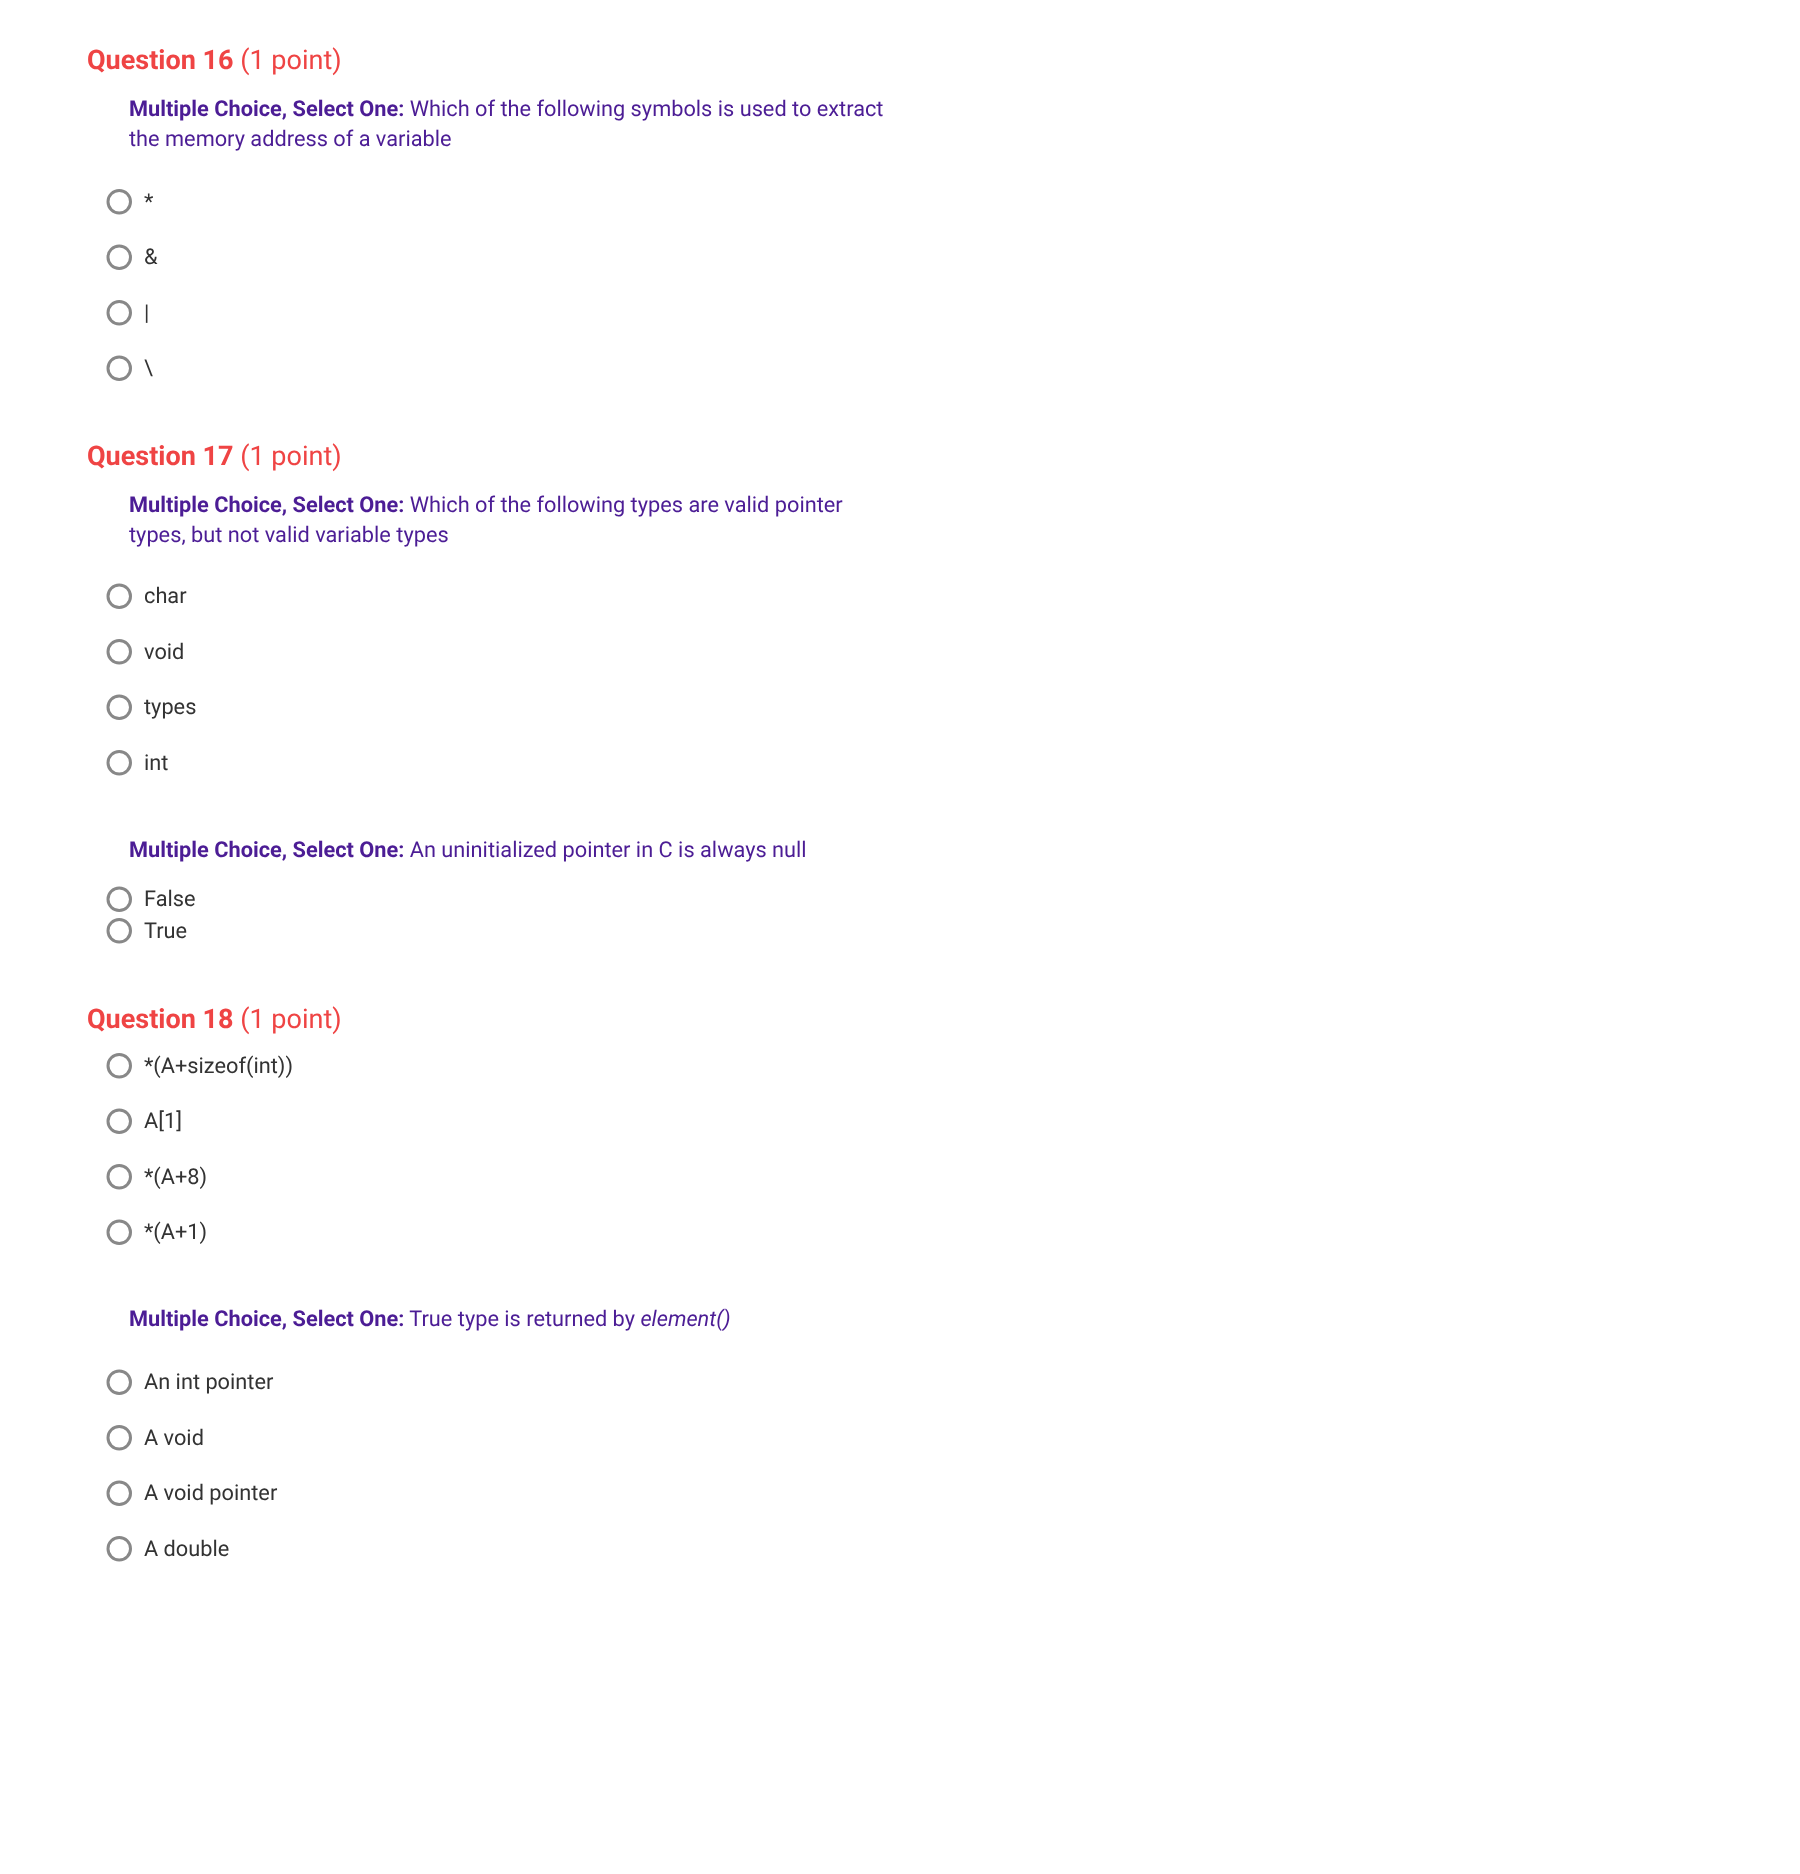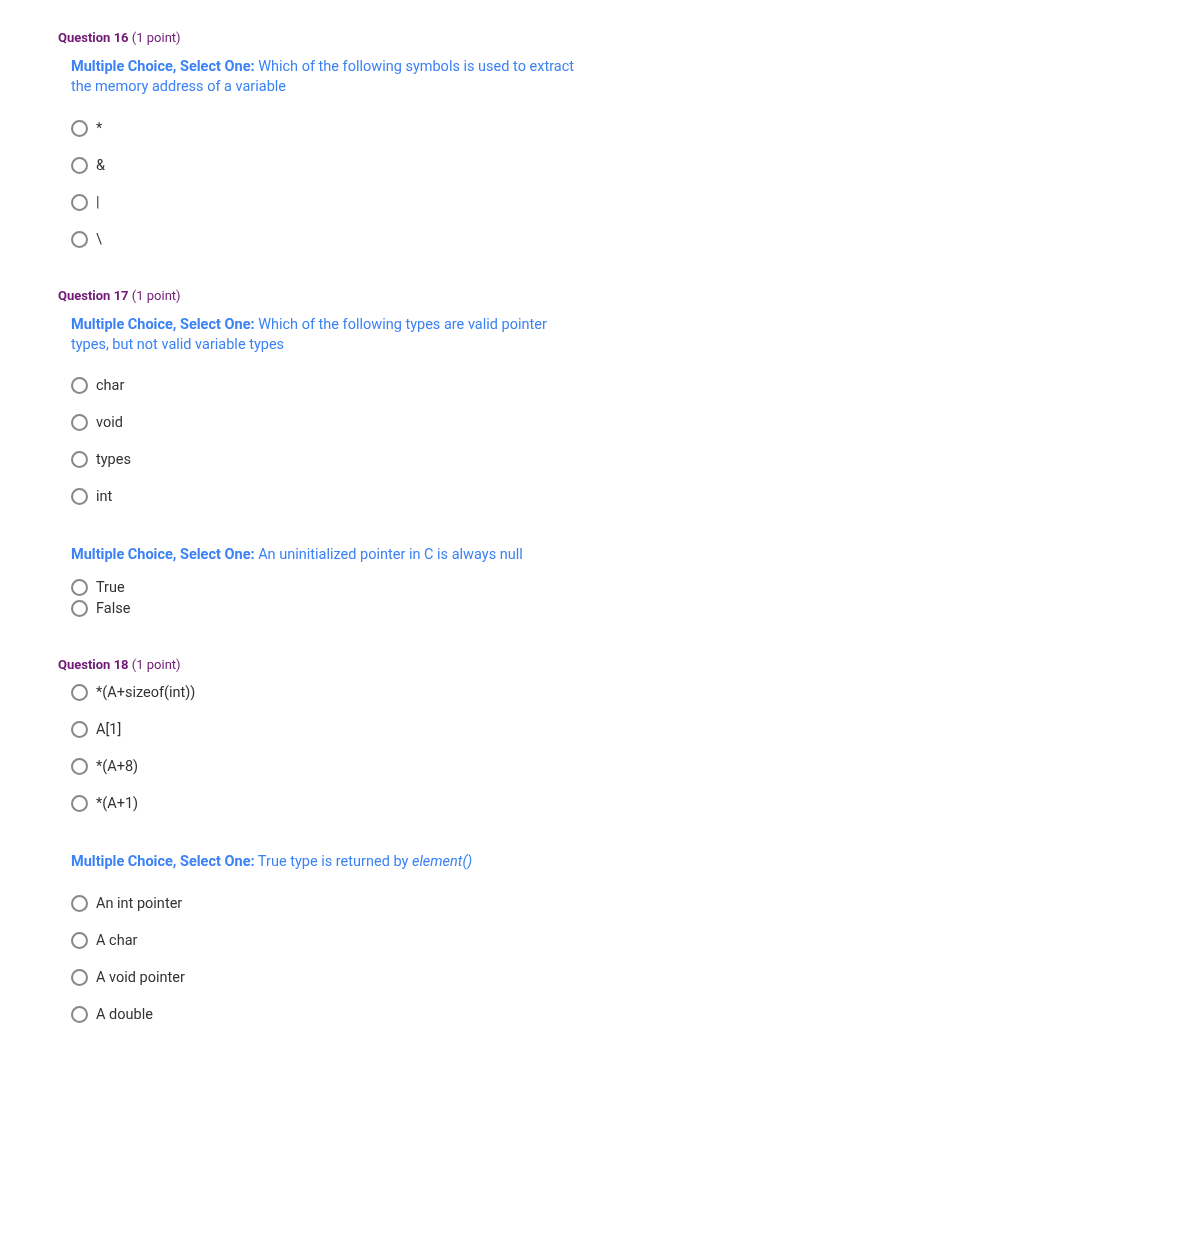--- a/index.html
+++ b/index.html
@@ -12,39 +12,40 @@
       font-size: 14.5px;
       color: #333;
       background: #fff;
       padding: 30px 58px;
       width: 1200px;
     }
     .question-block {
       margin-bottom: 40px;
     }
     .question-header {
-      font-size: 13px;
-      color: #701a75;
+      font-size: 18px;
+      color: #ef4444;
       margin-bottom: 12px;
     }
     .question-number {
       font-weight: 700;
     }
     .question-points {
       font-weight: 400;
     }
     .question-body {
       padding-left: 13px;
     }
     .question-prompt {
       font-size: 14.5px;
-      color: #3b82f6;
+      color: #4c1d95;
       line-height: 1.4;
       margin-bottom: 22px;
       max-width: 510px;
+      margin-left: 15px;
     }
     .prompt-prefix {
       font-weight: 700;
     }
     .prompt-italic {
       font-style: italic;
     }
     .prompt-bold {
       font-weight: 700;
     }
@@ -138,25 +139,25 @@
 </div>
 
 <div class="question-block">
   <div class="question-body">
     <div class="question-prompt" style="margin-bottom:14px;">
       <span class="prompt-prefix">Multiple Choice, Select One:</span><span> An uninitialized pointer in C is always null</span>
     </div>
     <div class="options tight">
       <div class="option">
           <span class="radio"></span>
+          <span class="option-label">False</span>
+        </div>
+      <div class="option">
+          <span class="radio"></span>
           <span class="option-label">True</span>
-        </div>
-      <div class="option">
-          <span class="radio"></span>
-          <span class="option-label">False</span>
         </div>
     </div>
   </div>
 </div>
 
 <div class="question-block">
   <div class="question-header">
     <span class="question-number">Question 18</span>
     <span class="question-points">(1 point)</span>
   </div>
@@ -187,21 +188,21 @@
     <div class="question-prompt">
       <span class="prompt-prefix">Multiple Choice, Select One:</span><span> True type is returned by </span><span class="prompt-italic">element()</span><span></span>
     </div>
     <div class="options">
       <div class="option">
           <span class="radio"></span>
           <span class="option-label">An int pointer</span>
         </div>
       <div class="option">
           <span class="radio"></span>
-          <span class="option-label">A char</span>
+          <span class="option-label">A void</span>
         </div>
       <div class="option">
           <span class="radio"></span>
           <span class="option-label">A void pointer</span>
         </div>
       <div class="option">
           <span class="radio"></span>
           <span class="option-label">A double</span>
         </div>
     </div>

